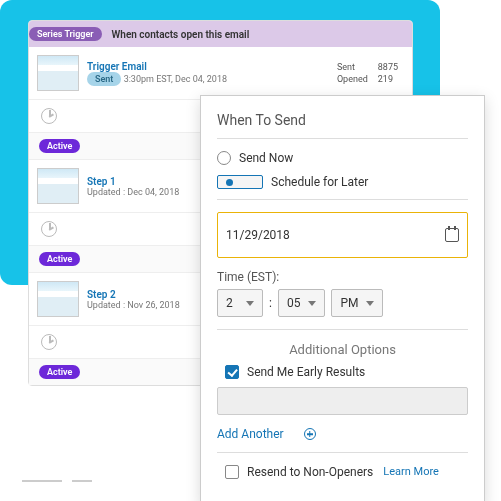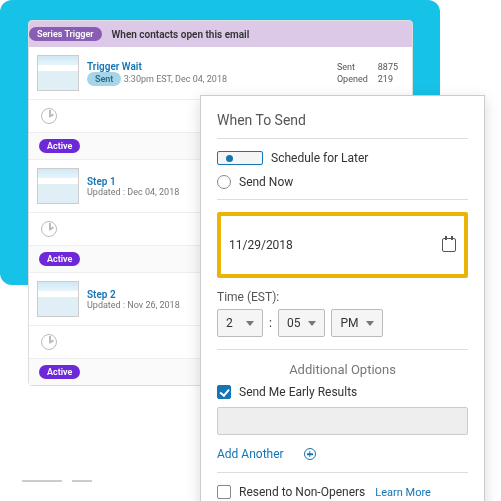--- a/index.html
+++ b/index.html
@@ -31,29 +31,29 @@
   .dash2{position:absolute;left:72px;top:480px;width:20px;height:2px;background:#ccc;}
 
   .modal { position:absolute; top:95px; left:200px; width:285px; background:#fff; border:1px solid #ccc; box-shadow:0 4px 14px rgba(0,0,0,0.15); padding:16px 16px 18px; }
   .modal h2{font-size:14px;color:#555;font-weight:400;margin-bottom:10px;}
   .modal hr{border:none;border-top:1px solid #ddd;margin:8px 0 12px;}
   .radio-row{display:flex;align-items:center;gap:8px;margin:10px 0;font-size:12px;color:#333;}
   .radio{width:14px;height:14px;border:1.5px solid #888;border-radius:50%;display:inline-flex;align-items:center;justify-content:center;flex-shrink:0;}
   .radio.sel{border-color:#1575b5;}
   .radio.sel::after{content:"";width:7px;height:7px;background:#1575b5;border-radius:50%;}
   .lbl{font-size:12px;color:#555;margin-bottom:5px;display:block;}
-  .date-field{display:flex;align-items:center;border:4px solid #eab308;border-radius:2px;padding:22px 8px;font-size:12px;color:#333;justify-content:space-between;margin-bottom:12px;}
+  .date-field{display:flex;align-items:center;border:1px solid #eab308;border-radius:2px;padding:15px 8px;font-size:12px;color:#333;justify-content:space-between;margin-bottom:12px;}
   .cal-icon{width:14px;height:14px;border:1.5px solid #555;border-radius:2px;position:relative;}
   .cal-icon::before{content:"";position:absolute;top:-3px;left:2px;width:2px;height:4px;background:#555;}
   .cal-icon::after{content:"";position:absolute;top:-3px;right:2px;width:2px;height:4px;background:#555;}
   .time-row{display:flex;align-items:center;gap:6px;font-size:12px;color:#333;margin-bottom:12px;}
   .sel{border:1px solid #bbb;background:#f5f5f5;padding:6px 8px;border-radius:2px;display:flex;align-items:center;gap:8px;font-size:12px;min-width:46px;justify-content:space-between;}
   .chev{width:0;height:0;border-left:4px solid transparent;border-right:4px solid transparent;border-top:5px solid #777;}
   .section-h{font-size:13px;color:#777;margin-bottom:8px;text-align:center;}
-  .check-row{display:flex;align-items:flex-end;gap:8px;font-size:12px;color:#333;margin:8px 0;}
+  .check-row{display:flex;align-items:flex-start;gap:8px;font-size:12px;color:#333;margin:8px 8px;}
   .check{width:14px;height:14px;border:1.5px solid #1575b5;border-radius:2px;display:inline-flex;align-items:center;justify-content:center;flex-shrink:0;}
   .check.on{background:#1575b5;}
   .check.on::after{content:"";width:4px;height:7px;border:solid #fff;border-width:0 2px 2px 0;transform:rotate(40deg) translateY(-1px);}
   .check.off{border-color:#888;}
   .greybox{height:28px;background:#eee;border:1px solid #ccc;border-radius:2px;margin-bottom:8px;}
   .link{color:#1575b5;font-size:12px;display:inline-flex;align-items:center;gap:20px;}
   .plus-circle{width:12px;height:12px;border:1.5px solid #1575b5;border-radius:50%;position:relative;}
   .plus-circle::before{content:"";position:absolute;left:2px;right:2px;top:50%;height:1.5px;background:#1575b5;transform:translateY(-50%);}
   .plus-circle::after{content:"";position:absolute;top:2px;bottom:2px;left:50%;width:1.5px;background:#1575b5;transform:translateX(-50%);}
   .learn{color:#1575b5;font-size:11px;margin-left:2px;}
@@ -68,21 +68,21 @@
     <span class="pill pill-purple">Series Trigger</span>
     <span class="trigger-text">When contacts open this email</span>
   </div>
   <div class="row">
     <div class="thumb">
         <div class="bar1"></div>
         <div class="bar2"></div>
         <div class="bar3"></div>
       </div>
     <div class="row-body">
-      <div class="row-title">Trigger Wait</div>
+      <div class="row-title">Trigger Email</div>
       <div class="row-sub">
         <span class="pill pill-sent">Sent</span>
         <span>3:30pm EST, Dec 04, 2018</span>
       </div>
     </div>
     <table class="stats">
       <tbody>
           <tr>
             <td>Sent</td>
             <td>8875</td>
@@ -142,26 +142,26 @@
   </div>
 </div>
 
 <div class="dash"></div>
 <div class="dash2"></div>
 
 <div class="modal">
   <h2>When To Send</h2>
   <hr>
   <div class="radio-row">
+    <span class="radio"></span>
+    <span>Send Now</span>
+  </div>
+  <div class="radio-row">
     <span class="radio sel"></span>
     <span>Schedule for Later</span>
-  </div>
-  <div class="radio-row">
-    <span class="radio"></span>
-    <span>Send Now</span>
   </div>
   <hr>
   <div class="date-field">
     <span>11/29/2018</span>
     <span class="cal-icon"></span>
   </div>
   <span class="lbl">Time (EST):</span>
   <div class="time-row">
     <div class="sel">
         <span>2</span>

